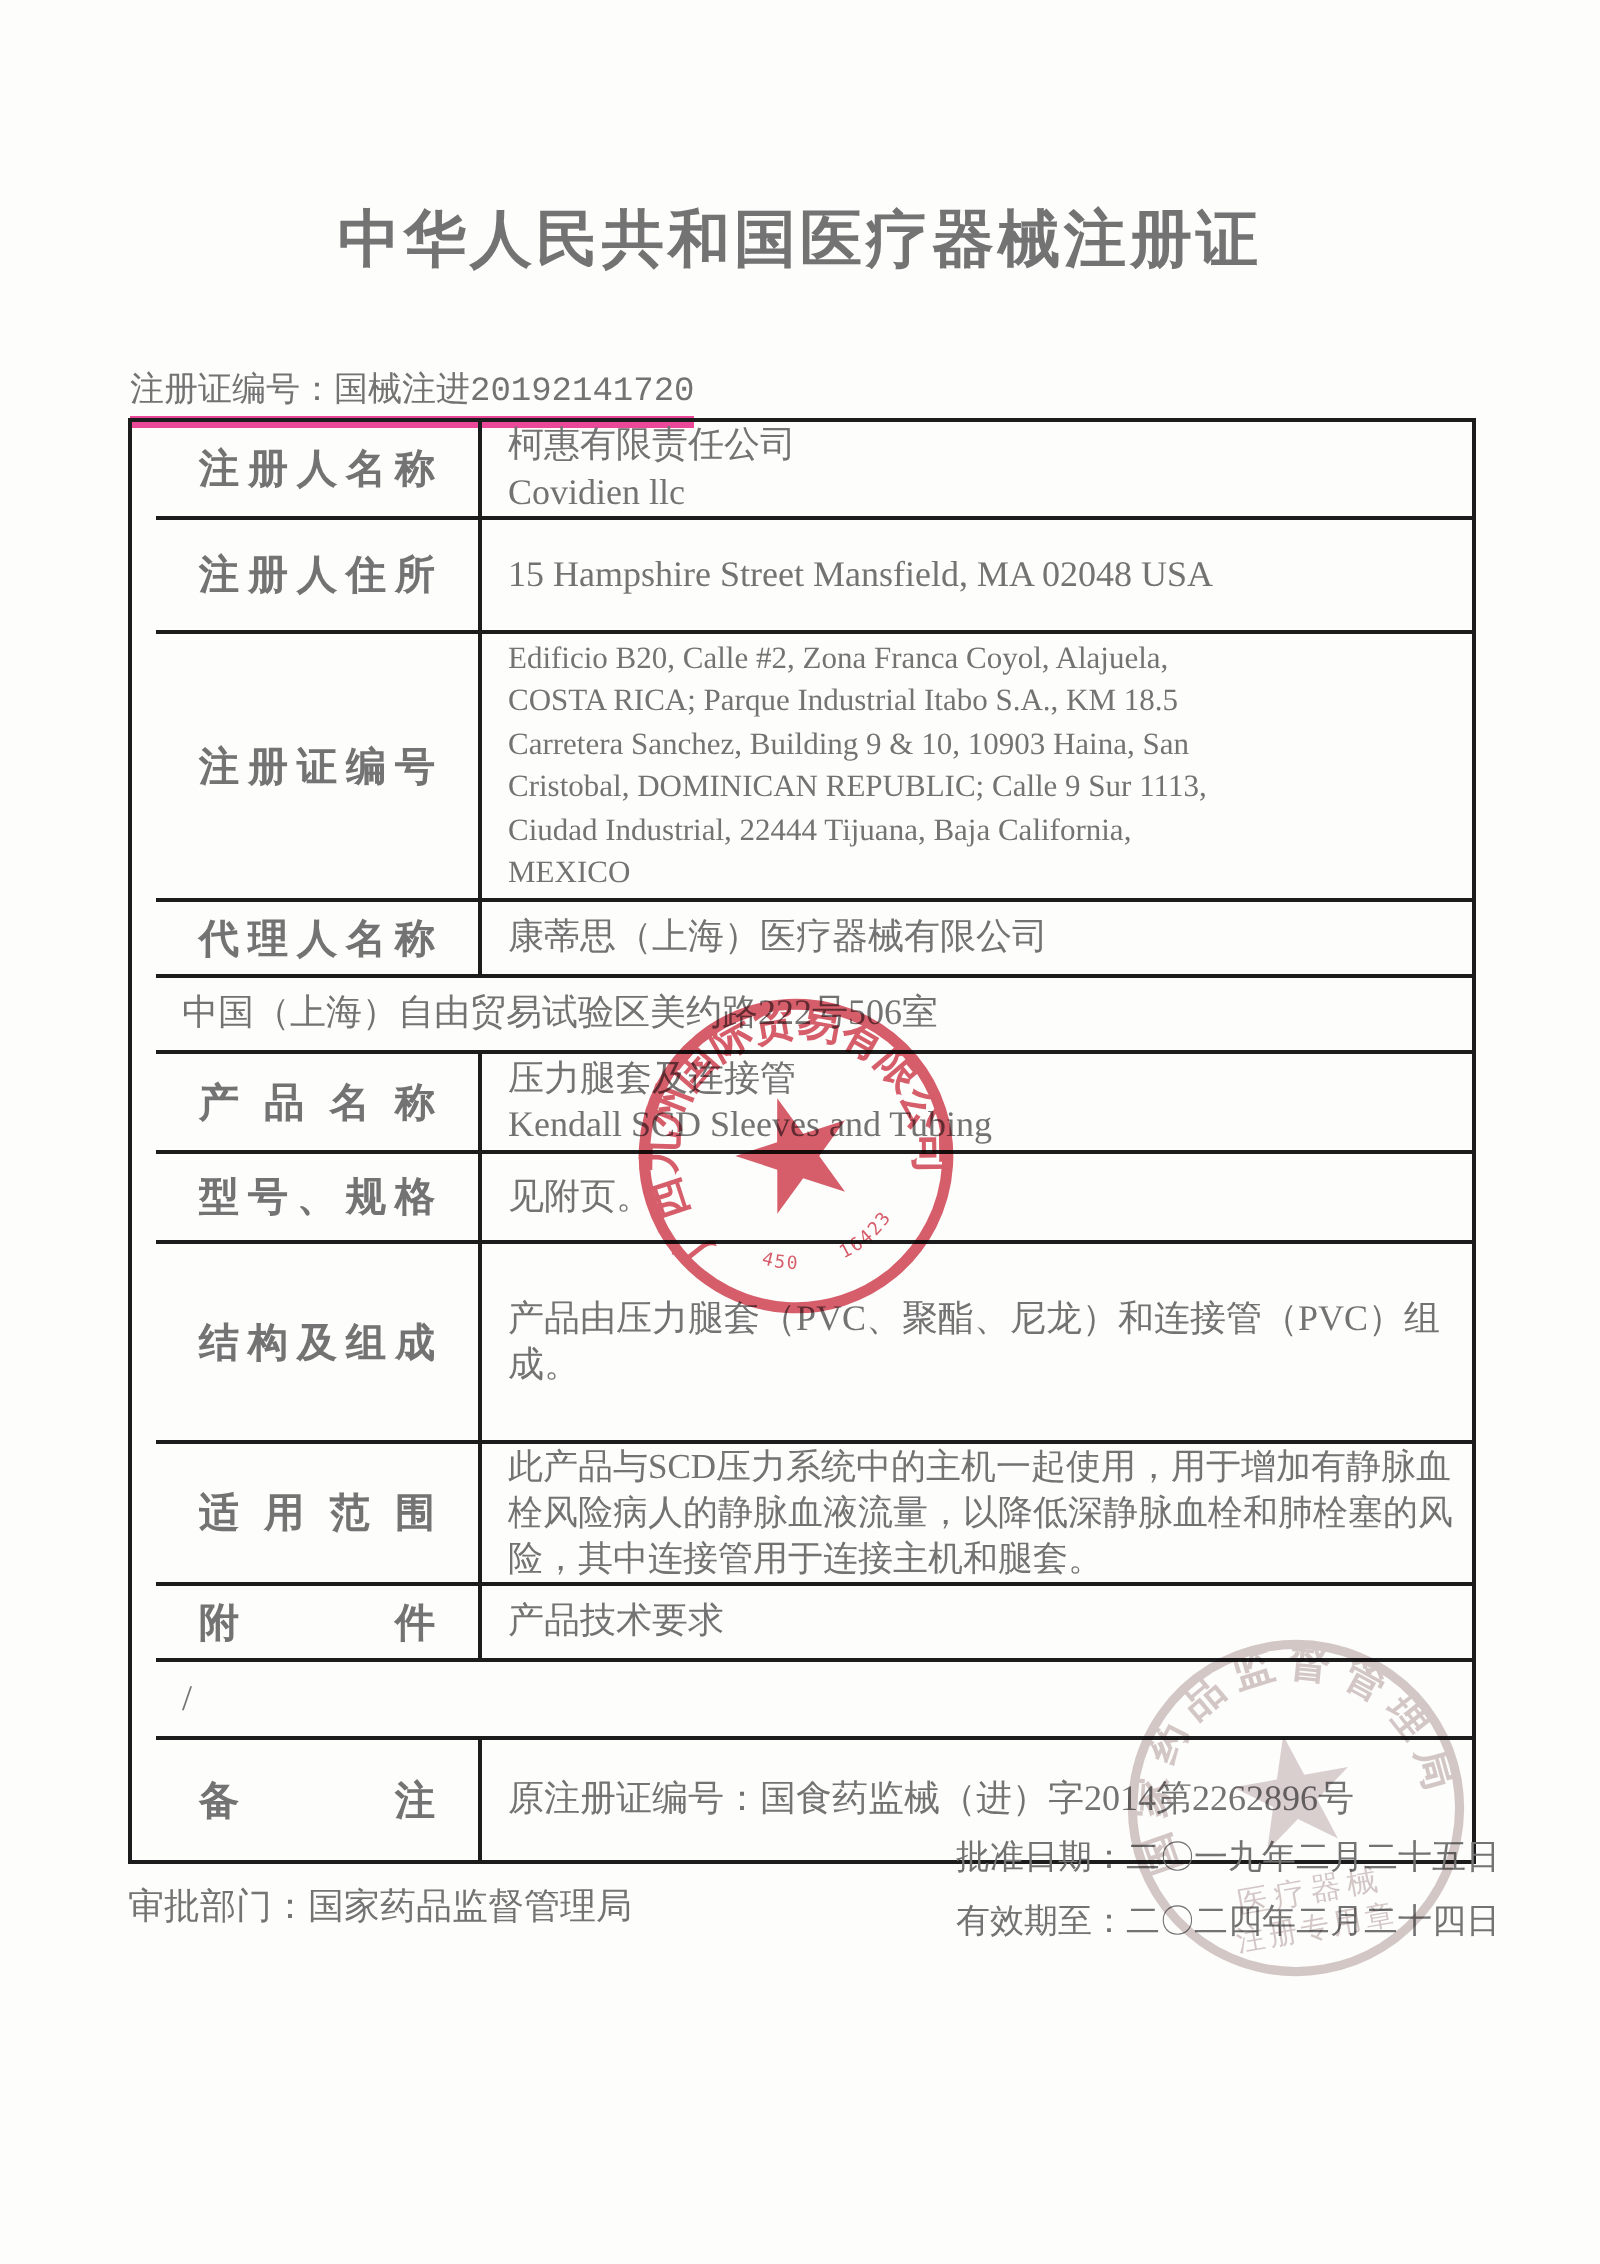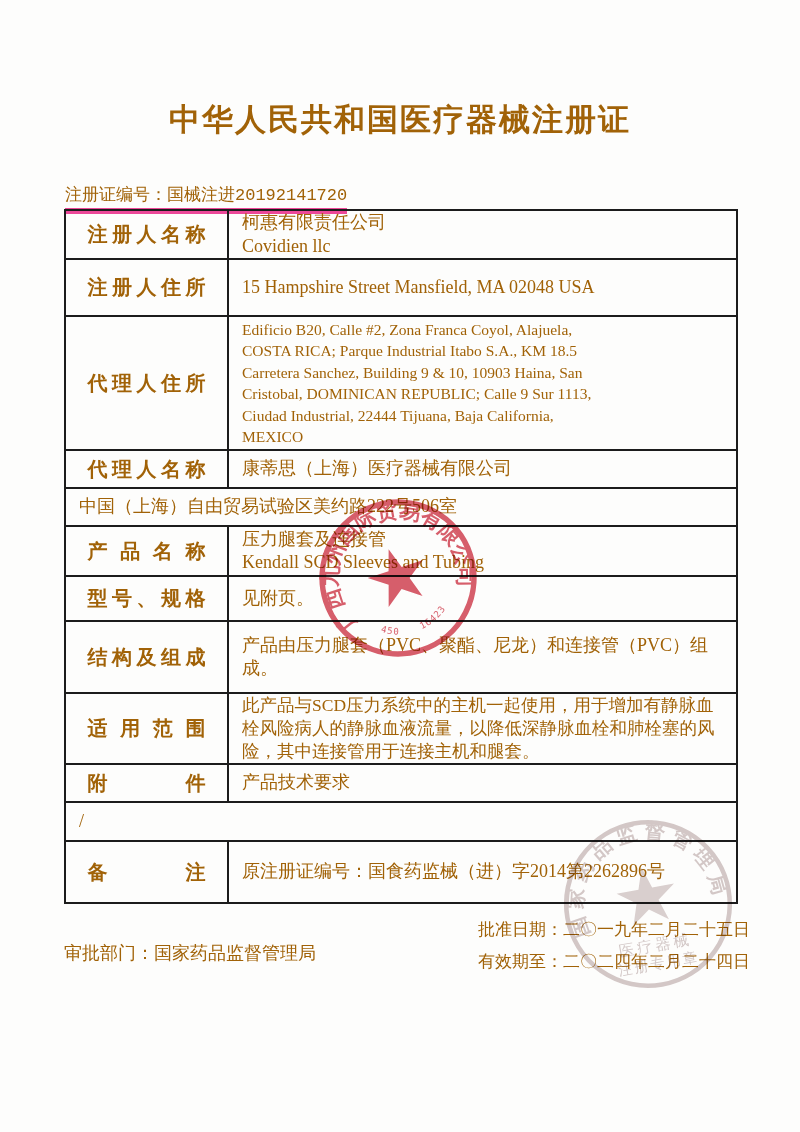--- a/index.html
+++ b/index.html
@@ -2,41 +2,42 @@
 <html><head>
 <meta charset="utf-8">
 <style>
   html,body{margin:0;padding:0;background:#e8e8e8;}
   .page{
     position:relative;
     width:800px;height:1132px;
     background:#fdfdfc;
     overflow:hidden;
     font-family:"Liberation Serif",serif;
-    color:#a16207;
+    color:#737373;
   }
   .title{
     position:absolute;left:0;top:99px;width:800px;
     text-align:center;
     font-size:31px;font-weight:bold;letter-spacing:2px;
     font-family:"Liberation Serif",serif;
   }
   .cert-line{
     position:absolute;left:65px;top:183px;
     font-size:17px;
     font-family:Liberation Mono, monospace;
     border-bottom:6px solid #ec4899;
     padding-bottom:2px;
   }
   .reg-table{
     position:absolute;left:64px;top:209px;
     width:674px;
     border:2px solid #1c1c1c;
     box-sizing:border-box;
     background:transparent;
+    padding-left:12px;
   }
   .row{display:flex;border-bottom:2px solid #1c1c1c;box-sizing:border-box;}
   .row:last-child{border-bottom:none;}
   .cell{box-sizing:border-box;}
   .label{
     width:163px;border-right:2px solid #1c1c1c;
     display:flex;align-items:center;justify-content:center;
     font-weight:bold;font-size:20px;
     font-family:"Liberation Sans",sans-serif;
   }
@@ -45,21 +46,21 @@
     text-align:justify;text-align-last:justify;
   }
   .value{
     flex:1;display:flex;align-items:center;
     padding:2px 6px 2px 13px;
     font-size:18px;line-height:1.3;
     font-family:Liberation Serif, serif;
   }
   .value .vtext{white-space:pre-line;}
   .r0{height:49px}.r1{height:57px}.r2{height:134px}.r3{height:38px}
-  .r4{height:38px}.r5{height:50px}.r6{height:45px}.r7{height:72px}
+  .r4{height:38px}.r5{height:50px}.r6{height:45px}.r7{height:100px}
   .r8{height:71px}.r9{height:38px}.r10{height:39px}.r11{height:60px}
   .r2 .value{font-size:15.5px;line-height:21.5px;}
   .r8 .value{font-size:17.5px;line-height:23px;}
   .footer-dept{
     position:absolute;left:64px;top:925px;
     font-size:18px;
     font-family:"DejaVu Sans Mono","Liberation Mono",serif;
     margin-top:16px;
   }
   .footer-dates{
@@ -95,21 +96,21 @@
     <div class="row r1">
       <div class="cell label">
           <span>注册人住所</span>
         </div>
       <div class="cell value">
           <span class="vtext">15 Hampshire Street Mansfield, MA 02048 USA</span>
         </div>
     </div>
     <div class="row r2">
       <div class="cell label">
-          <span>代理人住所</span>
+          <span>注册证编号</span>
         </div>
       <div class="cell value">
           <span class="vtext">Edificio B20, Calle #2, Zona Franca Coyol, Alajuela,
 COSTA RICA; Parque Industrial Itabo S.A., KM 18.5
 Carretera Sanchez, Building 9 &amp; 10, 10903 Haina, San
 Cristobal, DOMINICAN REPUBLIC; Calle 9 Sur 1113,
 Ciudad Industrial, 22444 Tijuana, Baja California,
 MEXICO</span>
         </div>
     </div>

